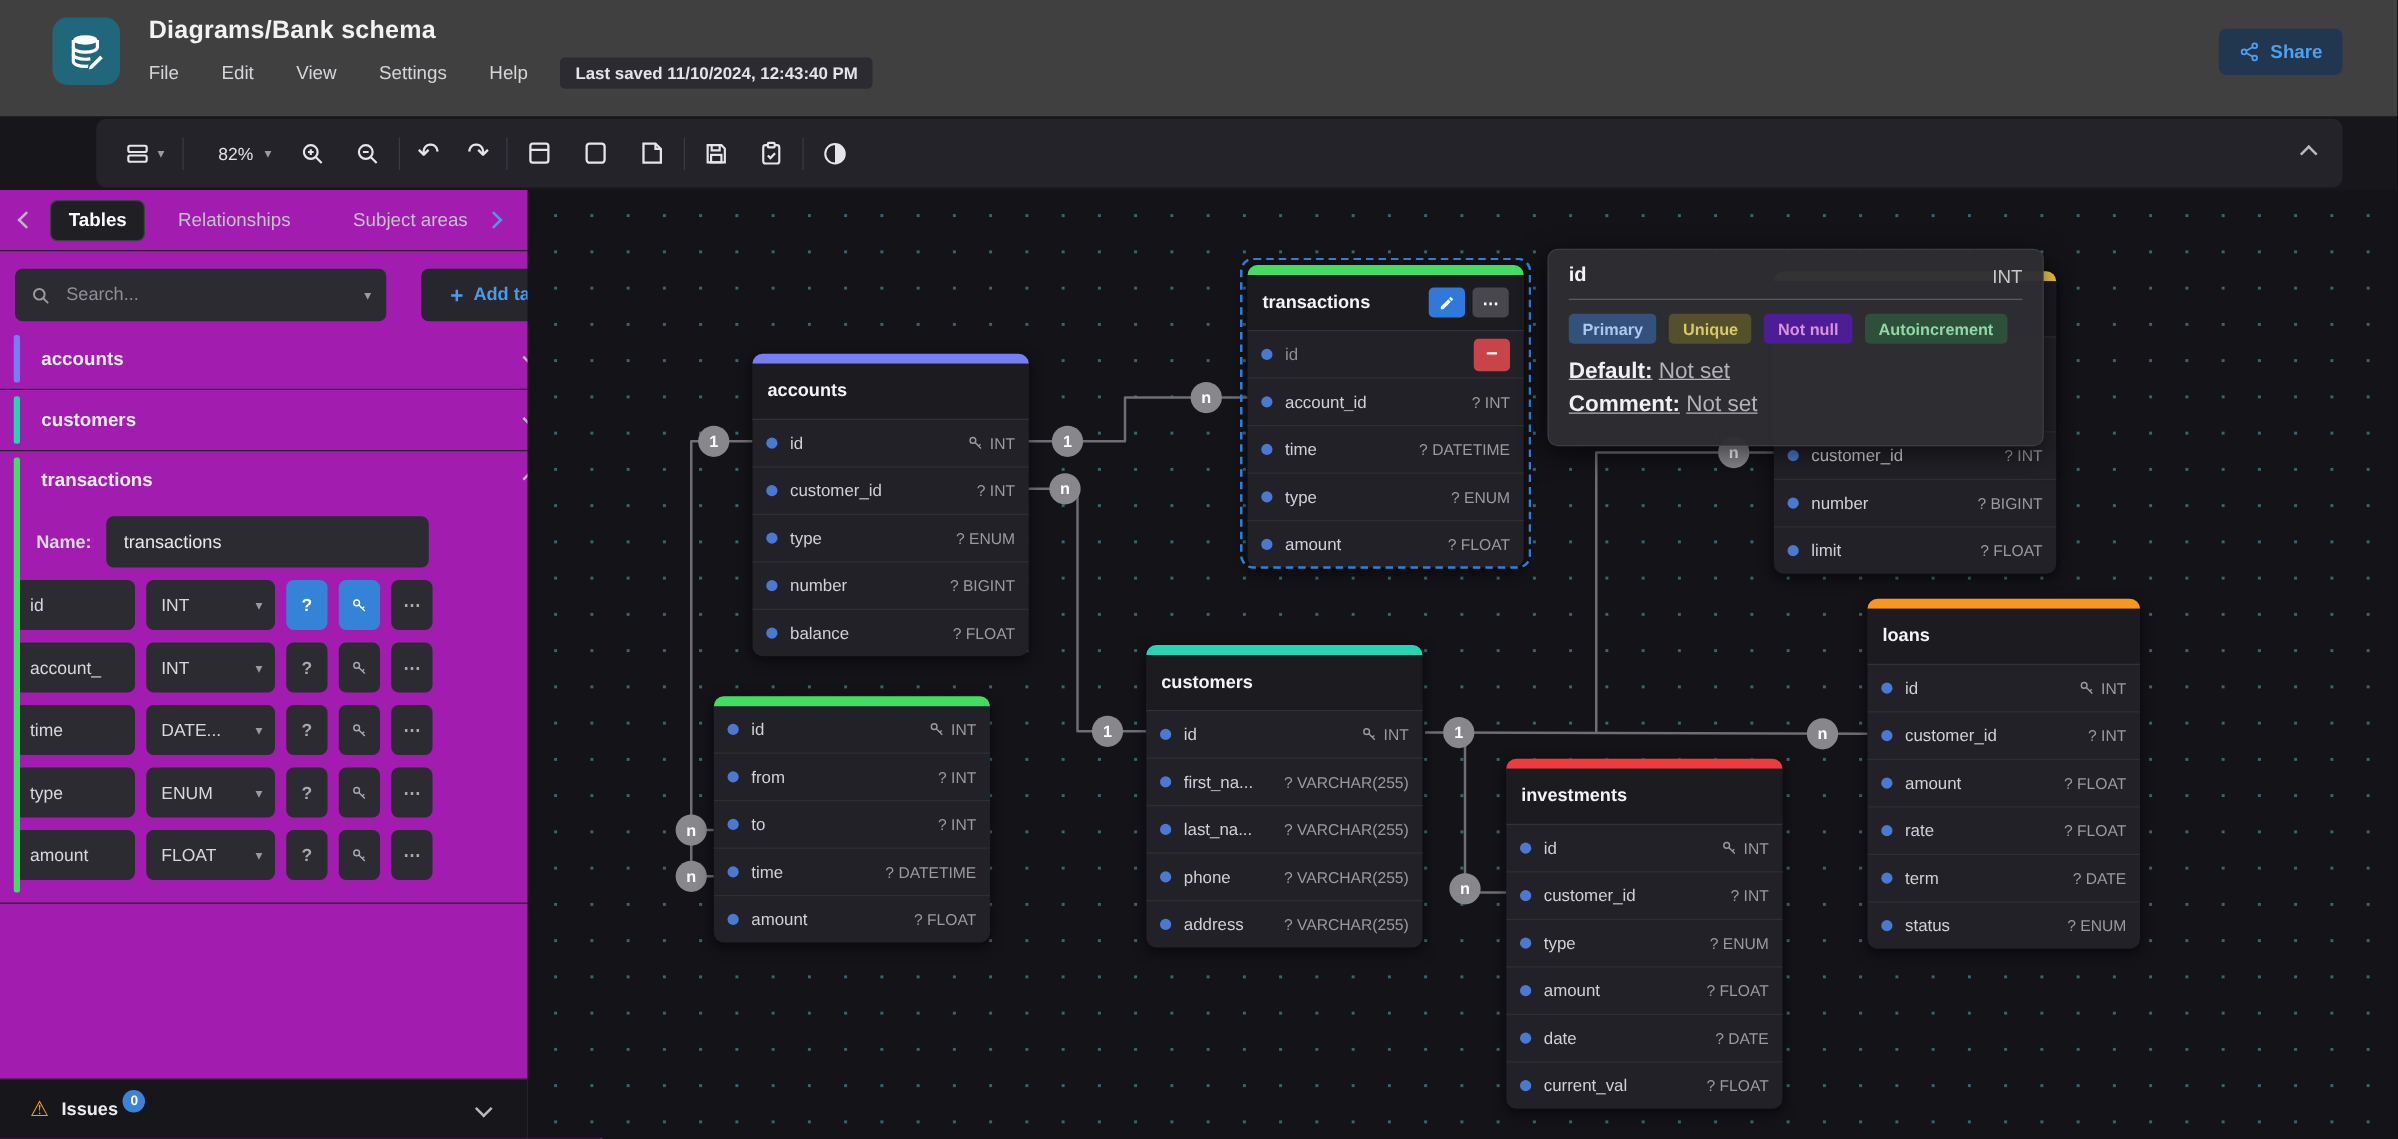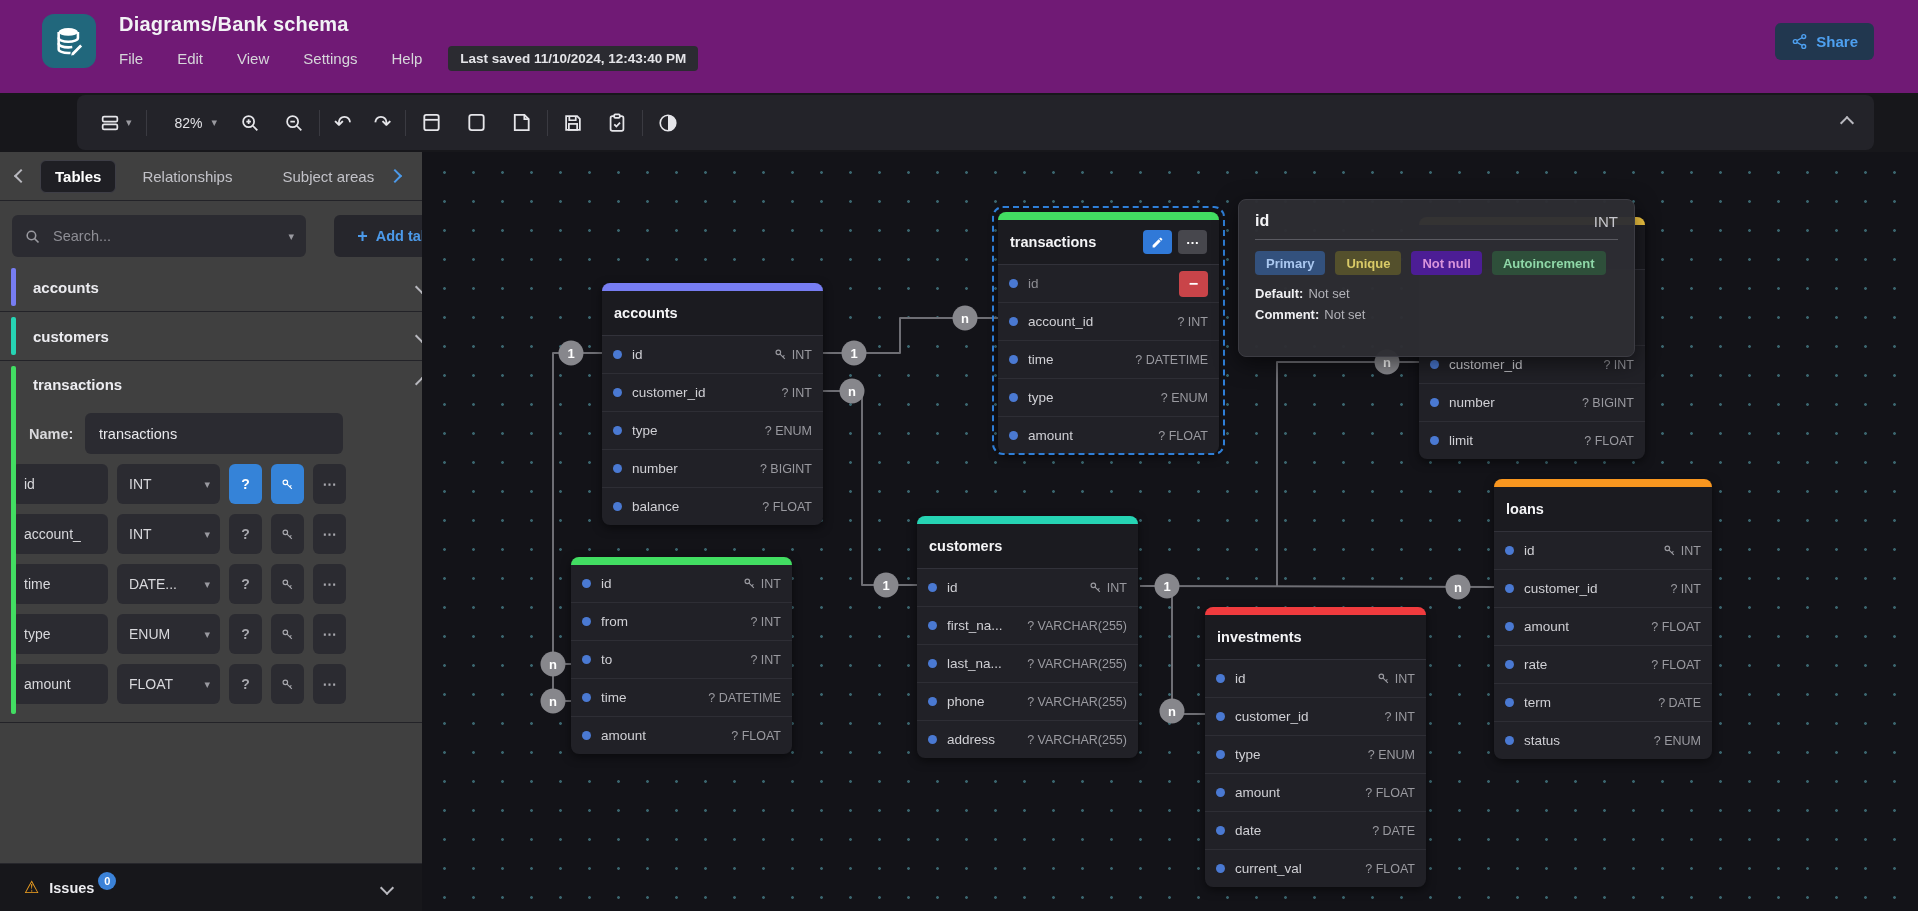--- a/index.html
+++ b/index.html
@@ -1,19 +1,19 @@
 <!DOCTYPE html>
 <html><head>
 <meta charset="utf-8">
 <style>
   html,body{margin:0;padding:0;background:#0e0e11;}
   #app{position:relative;width:1918px;height:911px;background:#17171b;overflow:hidden;
        font-family:"Liberation Sans",sans-serif;color:#e8e8ec;-webkit-font-smoothing:antialiased;}
   
-  #hdr{position:absolute;left:0;top:0;width:100%;height:93px;background:#701a75;}
+  #hdr{position:absolute;left:0;top:0;width:100%;height:93px;background:#404040;}
   .logo{position:absolute;left:42px;top:14px;width:54px;height:54px;border-radius:12px;background:#21677c;
         display:flex;align-items:center;justify-content:center;}
   .hdr-col{position:absolute;left:119px;top:13px;}
   .hdr-title{font-size:20px;font-weight:600;color:#f2f2f5;letter-spacing:.2px;}
   .menu-row{display:flex;align-items:center;margin-top:10px;font-size:15px;color:#d6d6da;}
   .menu-item{margin-right:34px;cursor:default;}
   .saved-box{background:#2b2b31;border-radius:4px;padding:5px 12px;font-size:13.5px;color:#e4e4e8;font-weight:600;}
   .share-btn{position:absolute;right:44px;top:23px;height:37px;background:#21374f;border-radius:6px;
         display:flex;align-items:center;gap:8px;padding:0 16px;color:#4ea0f0;font-size:15px;font-weight:600;cursor:pointer;}
   
@@ -24,21 +24,21 @@
   .tb-zoom{font-size:14px;color:#e2e2e6;margin:0 4px 0 14px;}
   .caret{font-size:11px;color:#9a9aa0;margin-left:5px;}
   .uglyph{font-size:21px;line-height:1;color:#e6e6ea;}
   .tb-gap{width:22px;}
   .chev{display:inline-block;width:8px;height:8px;border-left:2px solid #b9b9bf;border-bottom:2px solid #b9b9bf;}
   .chev.up{transform:rotate(135deg);}
   .chev.down{transform:rotate(-45deg);}
   .chev.left{transform:rotate(45deg);}
   .chev.right{transform:rotate(-135deg);}
   
-  #sbar{position:absolute;left:0;top:152px;width:482px;bottom:0;background:#404040;border-right:5px solid #a3a3a3;box-sizing:border-box;}
+  #sbar{position:absolute;left:0;top:152px;width:482px;bottom:0;background:#a21caf;border-right:2px solid #a3a3a3;box-sizing:border-box;}
   .tabs-row{height:48px;display:flex;align-items:center;padding-left:10px;border-bottom:1px solid #232328;}
   .tab{font-size:15px;color:#c2c2c8;padding:7px 14px;white-space:nowrap;cursor:pointer;}
   .tab.active{border:1px solid #3e3e46;background:#1f1f24;border-radius:6px;color:#fff;font-weight:700;margin:0 12px 0 8px;}
   .tab.clip{max-width:86px;overflow:hidden;}
   .tabnav{width:22px;display:flex;justify-content:center;cursor:pointer;}
   .search-row{display:flex;margin:14px 12px 0 12px;gap:28px;}
   .search-box{flex:1;height:42px;background:#2b2b31;border-radius:6px;display:flex;align-items:center;padding:0 12px;}
   .search-box input{flex:1;background:transparent;border:none;outline:none;color:#d8d8dc;font-size:14.5px;
         font-family:"Liberation Sans",sans-serif;margin-left:10px;}
   .search-box input::placeholder{color:#8e8e95;}
@@ -108,21 +108,21 @@
   
   #popover{position:absolute;left:816px;top:47px;width:397px;height:158px;background:rgba(45,45,51,.97);
         border:1px solid #3c3c43;border-radius:8px;box-shadow:0 6px 22px rgba(0,0,0,.55);z-index:5;
         padding:12px 16px;box-sizing:border-box;}
   .po-title{display:flex;align-items:center;justify-content:space-between;}
   .po-name{font-size:16px;font-weight:700;color:#f4f4f6;}
   .po-type{font-size:15px;color:#c6c6cc;}
   .po-div{height:1px;background:#5a5a61;margin:9px 0 11px 0;}
   .po-badges{display:flex;gap:10px;}
   .badge{height:24px;border-radius:4px;display:flex;align-items:center;padding:0 11px;font-size:13px;font-weight:600;}
-  .po-line{margin-top:11px;font-size:13px;color:#b2b2b8;}
+  .po-line{margin-top:11px;font-size:18px;color:#b2b2b8;text-decoration:underline;}
   .po-line b{color:#f0f0f3;font-weight:700;margin-right:5px;}
   svg.ic{display:block;}
 </style>
 </head>
 <body>
 
 <div id="app">
 
   <div id="hdr">
     <div class="logo">

